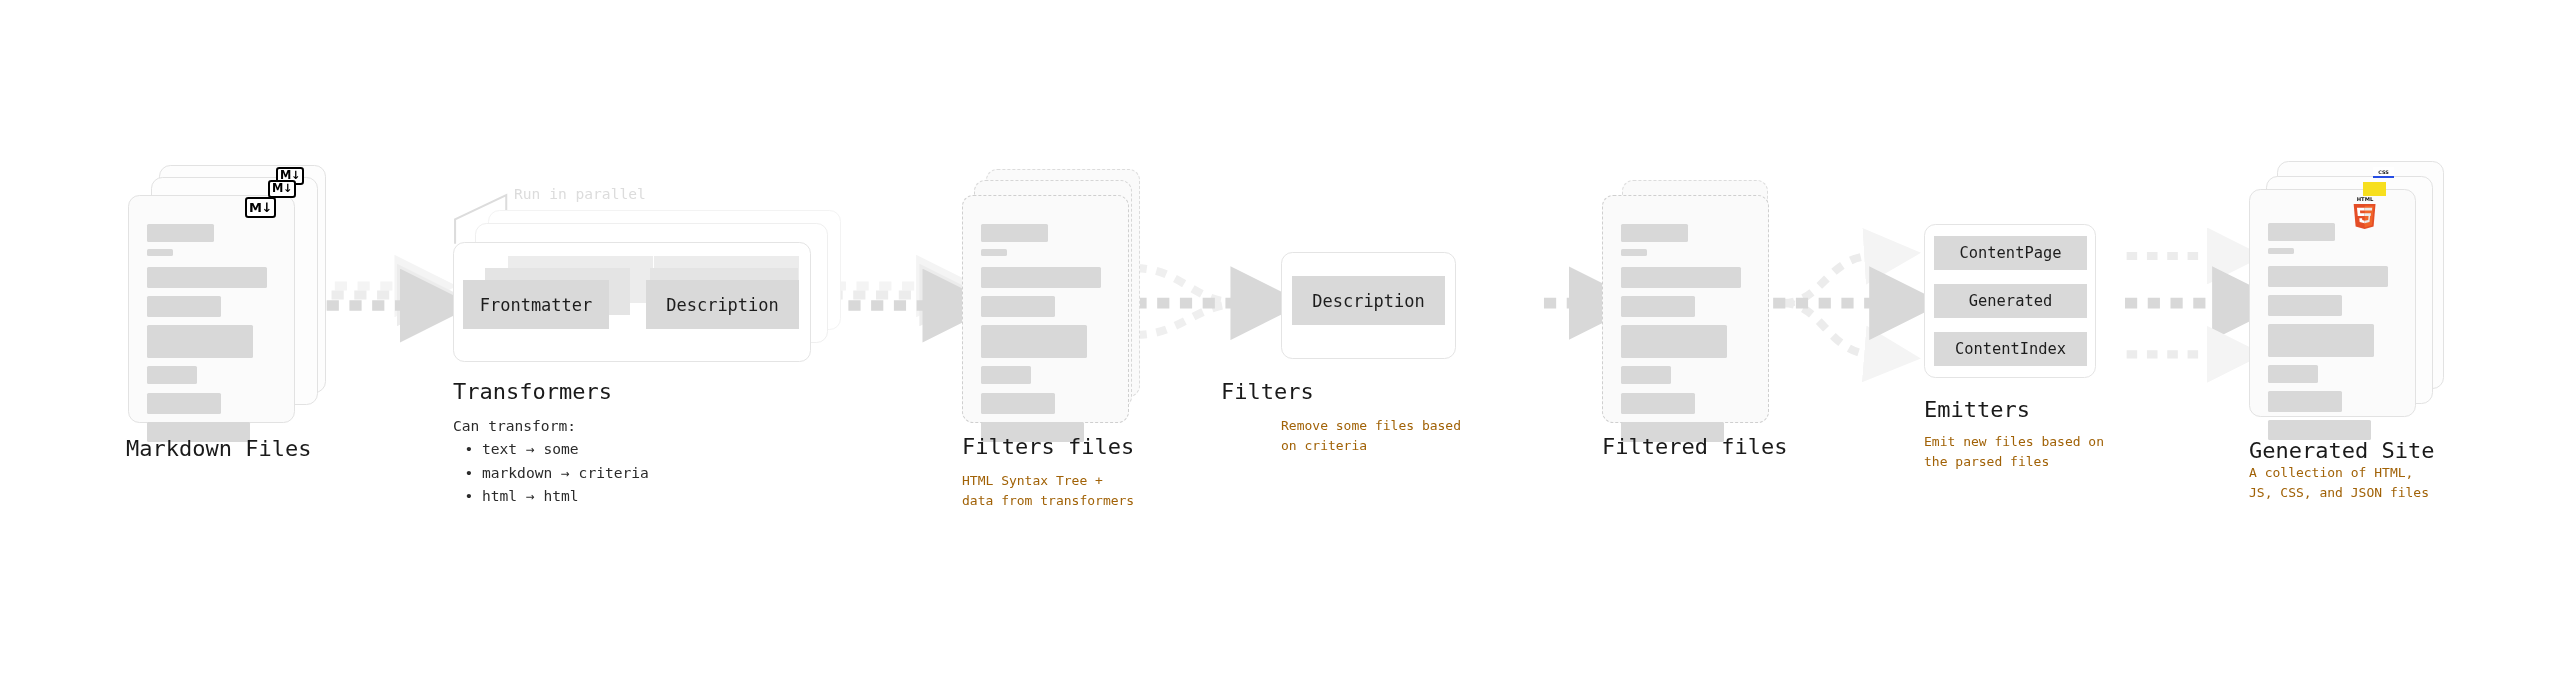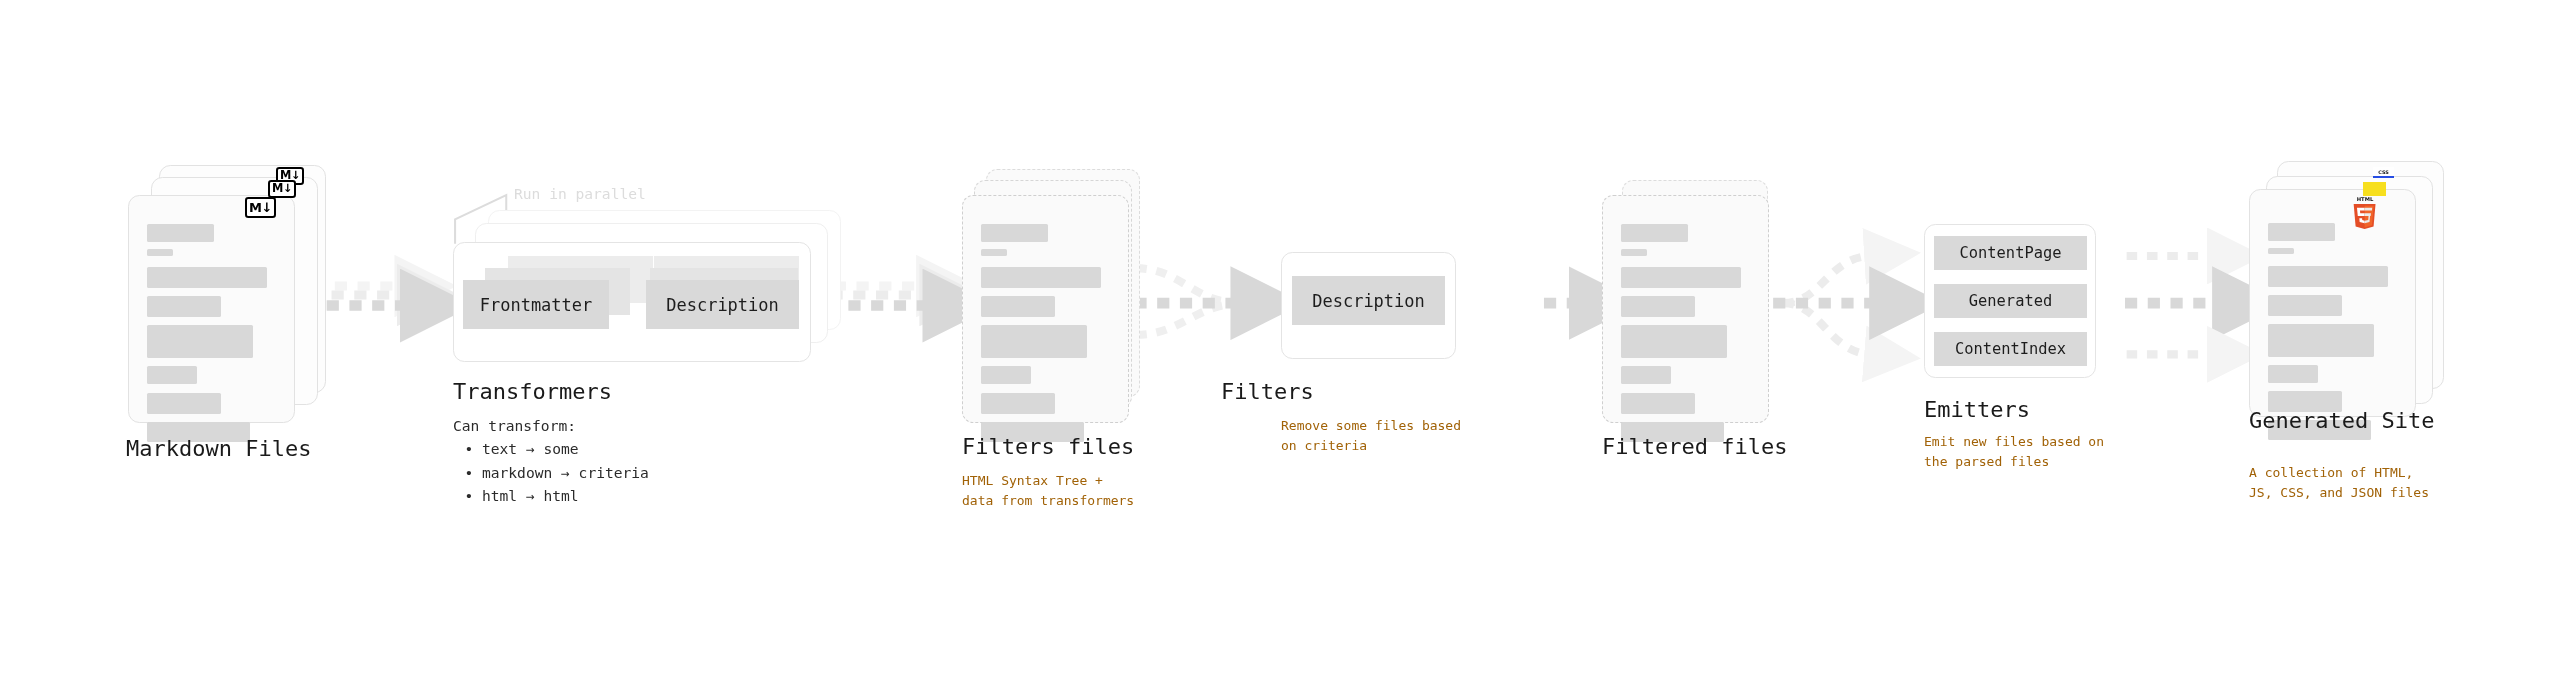--- a/index.html
+++ b/index.html
@@ -388,19 +388,19 @@
           <path d="M16.5,31.3 L16.5,34.8 L10.4,33.2 L10,28.7 L13.4,28.7
                    L13.6,30.9 L16.5,31.7 Z" fill="#ffffff"></path>
           <path d="M16.5,26 L21.4,26 L21,30.9 L16.5,31.7 L16.5,34.8
                    L22.6,33.2 L23.2,26 Z" fill="#ebebeb"></path>
           <path d="M16.5,15.6 L16.5,19 L25.6,19 L25.9,15.6 Z" fill="#ebebeb"></path>
           <path d="M16.5,22.5 L16.5,26 L24,26 L24.4,22.5 Z" fill="#ebebeb"></path>
         </svg>
       </div>
     </div>
 
-    <div class="stage-title" style="left:2249px; top:408px;">Generated Site</div>
+    <div class="stage-title" style="left:2249px; top:438px;">Generated Site</div>
     <div class="stage-desc" style="left:2249px; top:463px;">A collection of HTML,
 JS, CSS, and JSON files</div>
   </div>
 
 </div>
 
 
 </body></html>

